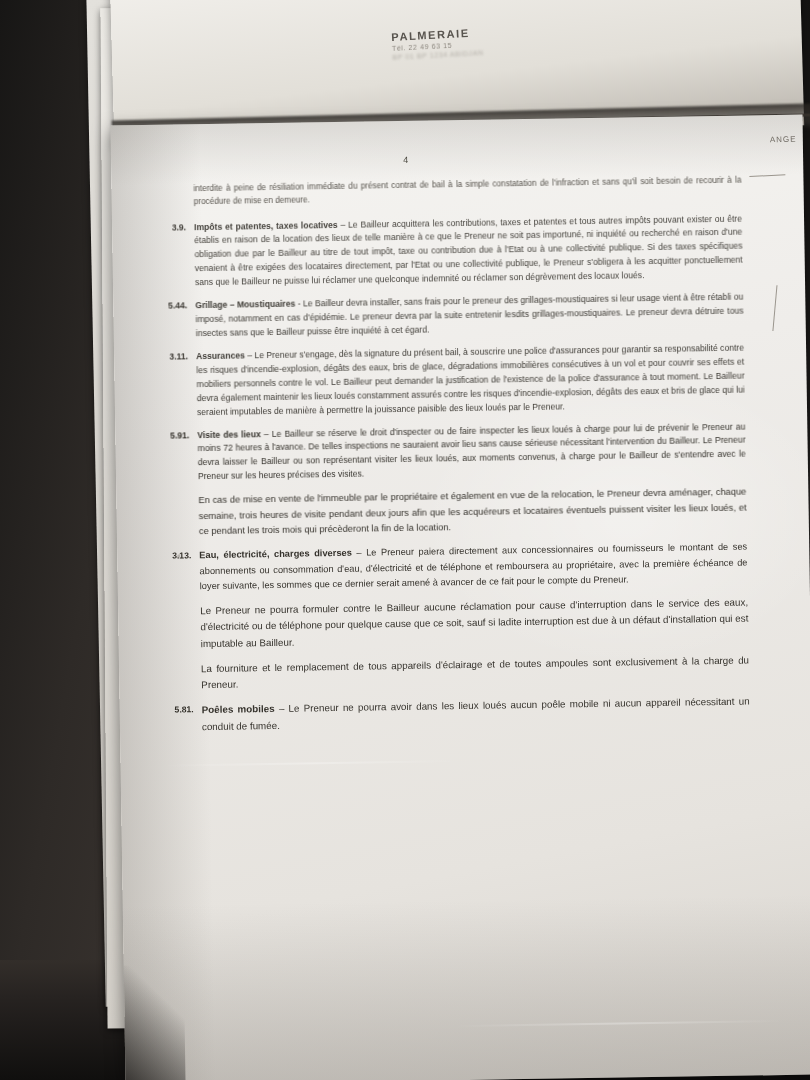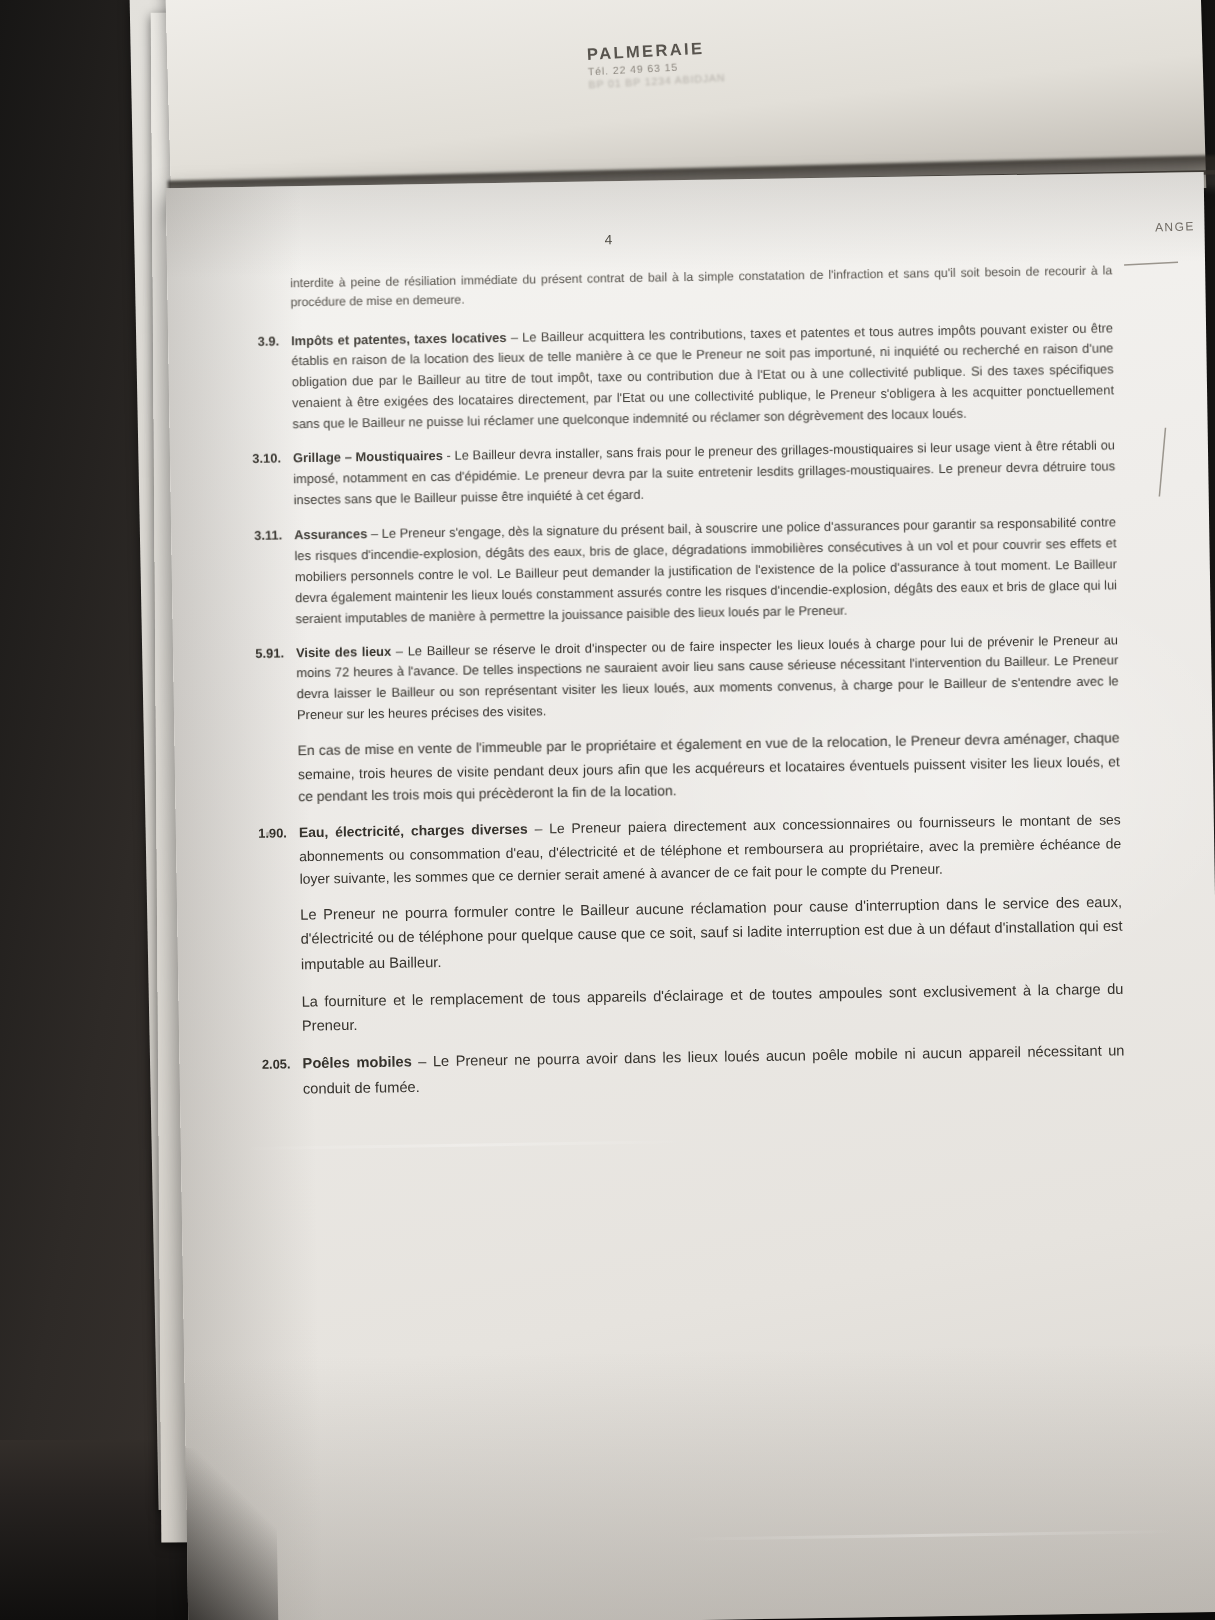--- a/index.html
+++ b/index.html
@@ -152,21 +152,21 @@
     position: absolute;
     left: 300px; top: 250px;
     width: 420px; height: 300px;
     background: radial-gradient(ellipse at center, rgba(255,255,255,0.35) 0%, rgba(255,255,255,0) 70%);
     pointer-events: none;
   }
 
   
   .edge-label {
     position: absolute;
-    right: 6px; top: 32px;
+    right: 6px; top: 20px;
     font-size: 8px;
     letter-spacing: 1px;
     color: #6f6a63;
     transform: rotate(-1deg);
   }
   .edge-tick {
     position: absolute;
     right: 18px; top: 60px;
     width: 36px; height: 1px;
     background: #9a958d;
@@ -300,21 +300,21 @@
         <div class="intro blurry-1">interdite à peine de résiliation immédiate du présent contrat de bail à la simple constatation de l'infraction et sans qu'il soit besoin de recourir à la procédure de mise en demeure.</div>
 
         <div class="para blurry-1">
           <div class="num">3.9.</div>
           <div class="body">
             <span class="lead">Impôts et patentes, taxes locatives</span><span> – Le Bailleur acquittera les contributions, taxes et patentes et tous autres impôts pouvant exister ou être établis en raison de la location des lieux de telle manière à ce que le Preneur ne soit pas importuné, ni inquiété ou recherché en raison d'une obligation due par le Bailleur au titre de tout impôt, taxe ou contribution due à l'Etat ou à une collectivité publique. Si des taxes spécifiques venaient à être exigées des locataires directement, par l'Etat ou une collectivité publique, le Preneur s'obligera à les acquitter ponctuellement sans que le Bailleur ne puisse lui réclamer une quelconque indemnité ou réclamer son dégrèvement des locaux loués.</span>
           </div>
         </div>
 
         <div class="para blurry-2">
-          <div class="num">3.10.</div>
+          <div class="num">5.44.</div>
           <div class="body">
             <span class="lead">Grillage – Moustiquaires</span><span> -  Le Bailleur  devra installer, sans frais pour le preneur des grillages-moustiquaires si leur usage vient à être rétabli ou imposé, notamment en cas d'épidémie. Le preneur devra par la suite entretenir lesdits grillages-moustiquaires. Le preneur devra détruire tous insectes sans que le Bailleur puisse être inquiété à cet égard.</span>
           </div>
         </div>
 
         <div class="para blurry-2">
           <div class="num">3.11.</div>
           <div class="body">
             <span class="lead">Assurances</span><span> – Le Preneur s'engage, dès la signature du présent bail, à souscrire une police d'assurances pour garantir sa responsabilité contre les risques d'incendie-explosion, dégâts des eaux, bris de glace, dégradations immobilières consécutives à un vol et pour couvrir ses effets et mobiliers personnels contre le vol. Le Bailleur peut demander la justification de l'existence de la police d'assurance à tout moment. Le Bailleur devra également maintenir les lieux loués constamment assurés contre les risques d'incendie-explosion, dégâts des eaux et bris de glace qui lui seraient imputables de manière à permettre la jouissance paisible des lieux loués par le Preneur.</span>
           </div>
@@ -323,32 +323,32 @@
         <div class="para blurry-3">
           <div class="num">5.91.</div>
           <div class="body">
             <span class="lead">Visite des lieux</span><span> – Le Bailleur se réserve le droit d'inspecter ou de faire inspecter les lieux loués à charge pour lui de prévenir le Preneur au moins 72 heures à l'avance. De telles inspections ne sauraient avoir lieu sans cause sérieuse nécessitant l'intervention du Bailleur. Le Preneur devra laisser le Bailleur ou son représentant visiter les lieux loués, aux moments convenus, à charge pour le Bailleur de s'entendre avec le Preneur sur les heures précises des visites.</span>
           </div>
         </div>
 
         <div class="plain blurry-3 big">En cas de mise en vente de l'immeuble par le propriétaire et également en vue de la relocation, le Preneur devra aménager, chaque semaine, trois heures de visite pendant deux jours afin que les acquéreurs et locataires éventuels puissent visiter les lieux loués, et ce pendant les trois mois qui précèderont la fin de la location.</div>
 
         <div class="para crisp big">
-          <div class="num">1.90.</div>
+          <div class="num">3.13.</div>
           <div class="body">
             <span class="lead">Eau, électricité, charges diverses</span><span> – Le Preneur paiera directement aux concessionnaires ou fournisseurs le montant de ses abonnements ou consommation d'eau, d'électricité et de téléphone et remboursera au propriétaire, avec la première échéance de loyer suivante, les sommes que ce dernier serait amené à avancer de ce fait pour le compte du Preneur.</span>
           </div>
         </div>
 
         <div class="plain crisp bigger">Le Preneur ne pourra formuler contre le Bailleur aucune réclamation pour cause d'interruption dans le service des eaux, d'électricité ou de téléphone pour quelque cause que ce soit, sauf si ladite interruption est due à un défaut d'installation qui est imputable au Bailleur.</div>
 
         <div class="plain crisp bigger">La fourniture et le remplacement de tous appareils d'éclairage et de toutes ampoules sont exclusivement à la charge du Preneur.</div>
 
         <div class="para crisp bigger">
-          <div class="num">2.05.</div>
+          <div class="num">5.81.</div>
           <div class="body">
             <span class="lead">Poêles mobiles</span><span> – Le Preneur ne pourra avoir dans les lieux loués aucun poêle mobile ni aucun appareil nécessitant un conduit de fumée.</span>
           </div>
         </div>
 
       </div>
 
       <div class="speck" style="left:60px; top:430px; width:3px; height:3px;"></div>
       <div class="speck" style="left:290px; top:312px; width:2px; height:2px;"></div>
       <div class="crease" style="left:40px; top:640px; width:300px;"></div>

